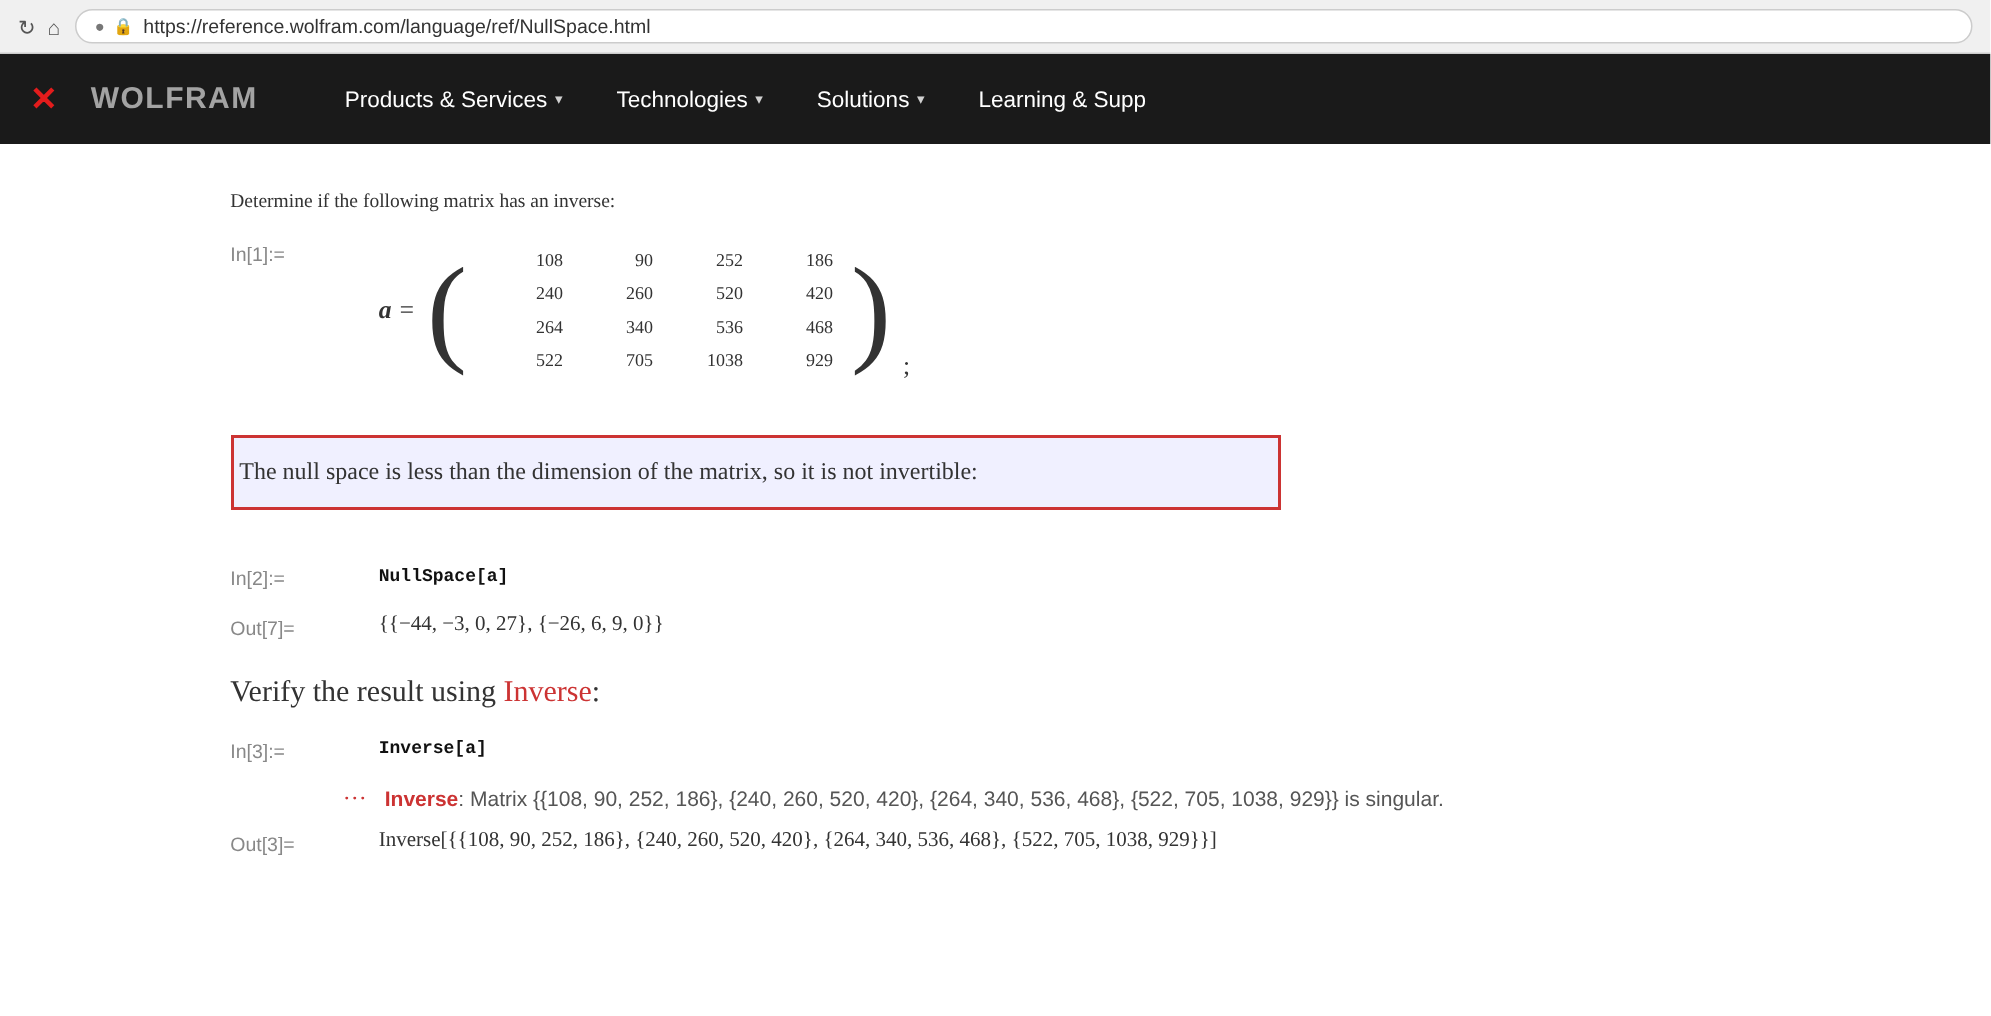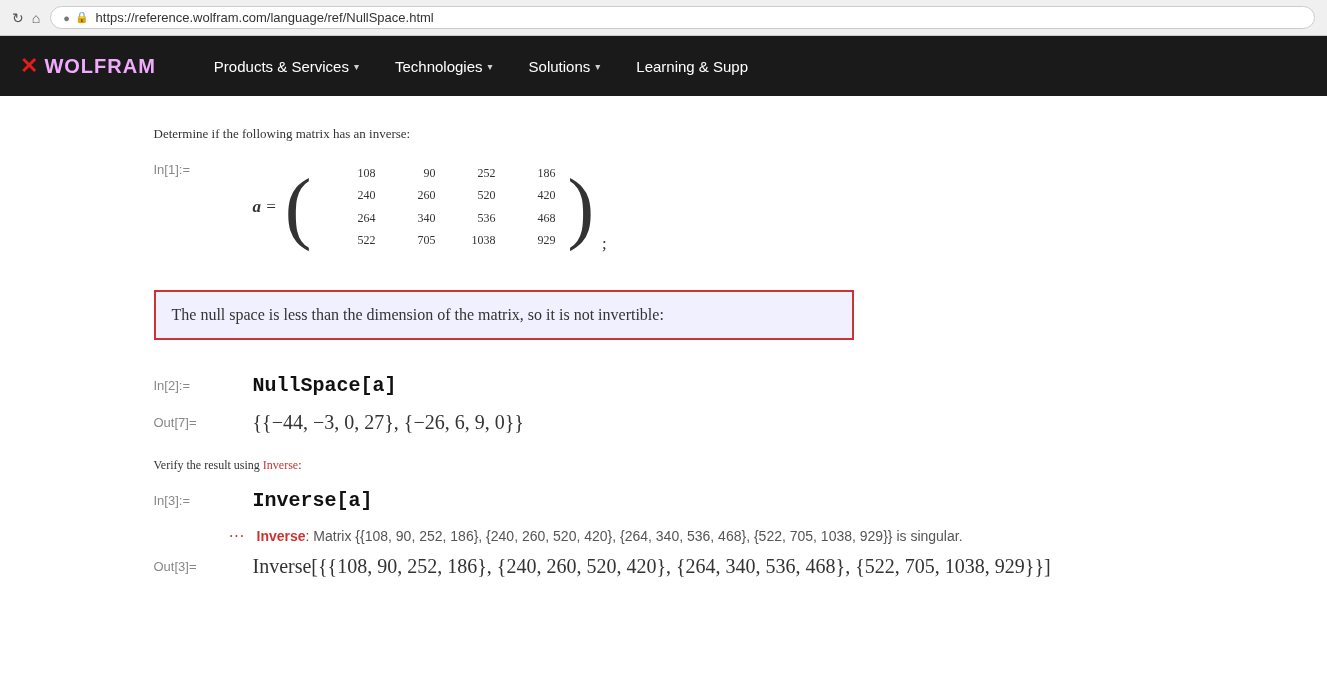--- a/index.html
+++ b/index.html
@@ -60,25 +60,26 @@
       align-items: center;
       gap: 6px;
       margin-right: 40px;
     }
     .wolfram-logo-icon {
       color: #e31c1c;
       font-size: 22px;
       font-weight: bold;
     }
     .wolfram-logo-text {
-      color: #f0abfc;
+      color: #a3a3a3;
       font-family: Arial, sans-serif;
       font-size: 20px;
       font-weight: bold;
       letter-spacing: 1px;
+      margin-left: 16px;
     }
     .navbar-menu {
       display: flex;
       gap: 0;
       list-style: none;
     }
     .navbar-menu li {
       display: flex;
       align-items: center;
     }
@@ -177,59 +178,59 @@
     .matrix-semicolon {
       font-size: 17px;
       align-self: flex-end;
       padding-bottom: 2px;
     }
 
     
     .highlight-box {
       border: 2px solid #cc3333;
       background: #f0f0ff;
-      padding: 14px 16px;
+      padding: 14px 4px;
       margin: 20px 0;
       display: inline-block;
       min-width: 700px;
     }
     .highlight-box-text {
       font-size: 16px;
       color: #333;
     }
 
     
     .input-label {
       font-family: Arial, sans-serif;
       font-size: 13px;
       color: #888;
       min-width: 65px;
       display: inline-block;
     }
     .code-bold {
       font-family: 'Courier New', monospace;
       font-weight: bold;
-      font-size: 20px;
+      font-size: 12px;
       color: #111;
     }
     .output-label {
       font-family: Arial, sans-serif;
       font-size: 13px;
       color: #888;
       min-width: 65px;
       display: inline-block;
     }
     .output-text {
       font-family: 'Times New Roman', Times, serif;
+      font-size: 14px;
+      color: #333;
+    }
+
+    .verify-text {
       font-size: 20px;
-      color: #333;
-    }
-
-    .verify-text {
-      font-size: 12px;
       color: #333;
       margin-bottom: 16px;
     }
     .verify-link {
       color: #cc3333;
       text-decoration: none;
     }
 
     
     .warning-row {

